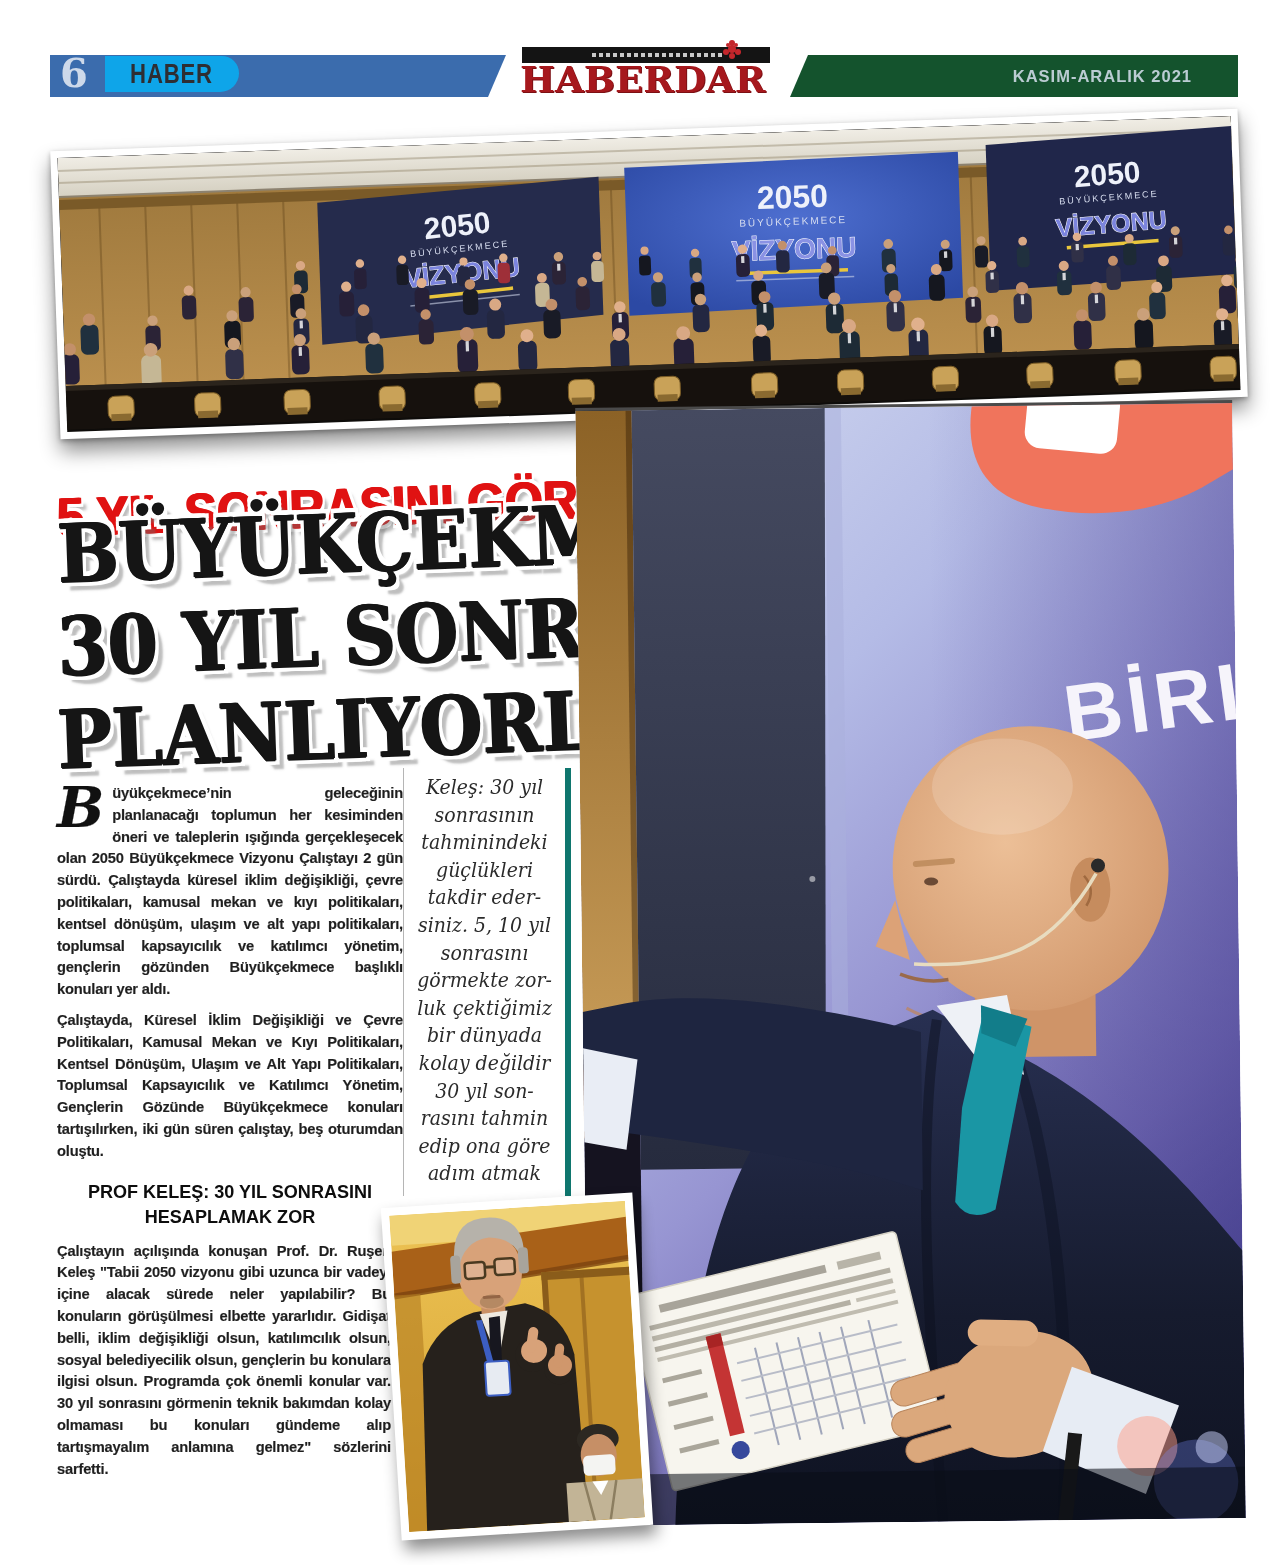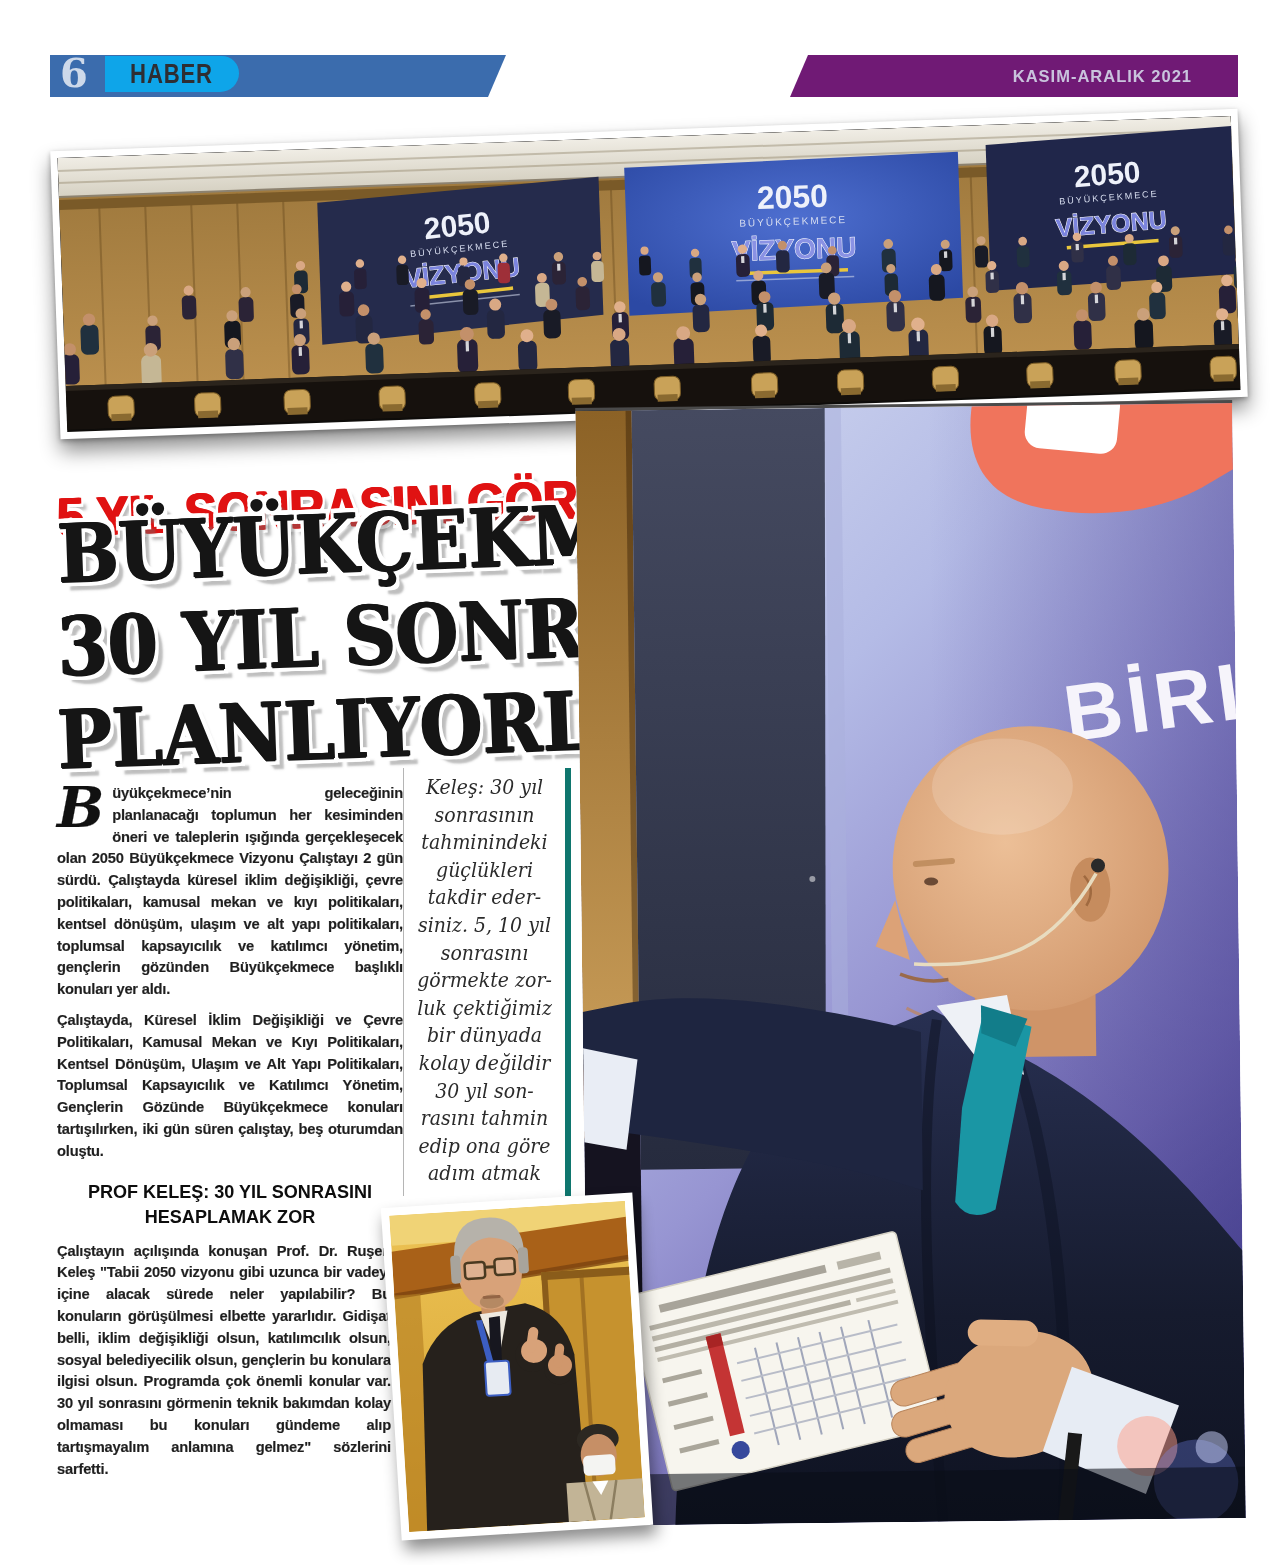--- a/index.html
+++ b/index.html
@@ -9,21 +9,21 @@
   
   .topbar{position:absolute;left:50px;top:53px;width:1188px;height:46px;}
   .bar-left{position:absolute;left:0;top:2px;width:456px;height:42px;background:#3b6cad;
             clip-path:polygon(0 0,100% 0,calc(100% - 18px) 100%,0 100%);}
   .page-num{position:absolute;left:10px;top:-4px;font-family:"DejaVu Serif",serif;font-weight:bold;
             font-size:40px;color:#cdd9ea;}
   .section-box{position:absolute;left:55px;top:3px;width:134px;height:36px;background:#0ea5e9;
                border-radius:0 20px 22px 0;display:flex;align-items:center;justify-content:center;}
   .section-box span{font-size:27px;font-weight:bold;color:#2e2e33;letter-spacing:1px;
                     transform:scaleX(.82);display:inline-block;}
-  .bar-right{position:absolute;left:740px;top:2px;width:448px;height:42px;background:#701a75;
+  .bar-right{position:absolute;left:740px;top:2px;width:448px;height:42px;background:#14532d;
              clip-path:polygon(18px 0,100% 0,100% 100%,0 100%);text-align:right;}
   .issue{position:absolute;right:46px;top:0;line-height:42px;font-size:16.5px;color:#d9e2f0;
          letter-spacing:1px;font-weight:bold;opacity:.85;}
   .masthead{position:absolute;left:468px;top:-6px;width:256px;height:56px;}
   .mast-bar{position:absolute;left:4px;top:0;width:248px;height:16px;background:#141414;}
   .mast-dashes{position:absolute;left:70px;top:6px;width:130px;height:4px;opacity:.85;
       background:repeating-linear-gradient(90deg,#e8e8e8 0 4px,transparent 4px 7px);}
   .mast-flower{position:absolute;right:34px;top:-2px;width:8px;height:8px;border-radius:50%;background:#c4262b;
       box-shadow:-6px 3px 0 -1px #c4262b,6px 3px 0 -1px #c4262b,0 -6px 0 -1px #c4262b,0 7px 0 -1px #c4262b,-4px -4px 0 -2px #c4262b,4px -4px 0 -2px #c4262b;}
   .mast-title{position:absolute;left:2px;top:10px;font-family:"DejaVu Serif",serif;font-weight:bold;
@@ -84,20 +84,27 @@
 <div class="page">
 
   <header class="topbar">
     <div class="bar-left"></div>
     <span class="page-num">6</span>
     <div class="section-box">
       <span>HABER</span>
     </div>
     <div class="bar-right">
       <span class="issue">KASIM-ARALIK 2021</span>
+    </div>
+    <div class="masthead">
+      <div class="mast-bar">
+        <div class="mast-dashes"></div>
+        <div class="mast-flower"></div>
+      </div>
+      <div class="mast-title">HABERDAR</div>
     </div>
   </header>
 
   <section class="top-photo">
     <div class="canvas">
       <svg viewBox="0 0 1174 272" preserveAspectRatio="none">
         <defs>
           <linearGradient id="ceil" x1="0" y1="0" x2="0" y2="1">
             <stop offset="0" stop-color="#f0ede5"></stop>
               <stop offset="1" stop-color="#d4cfc0"></stop>

